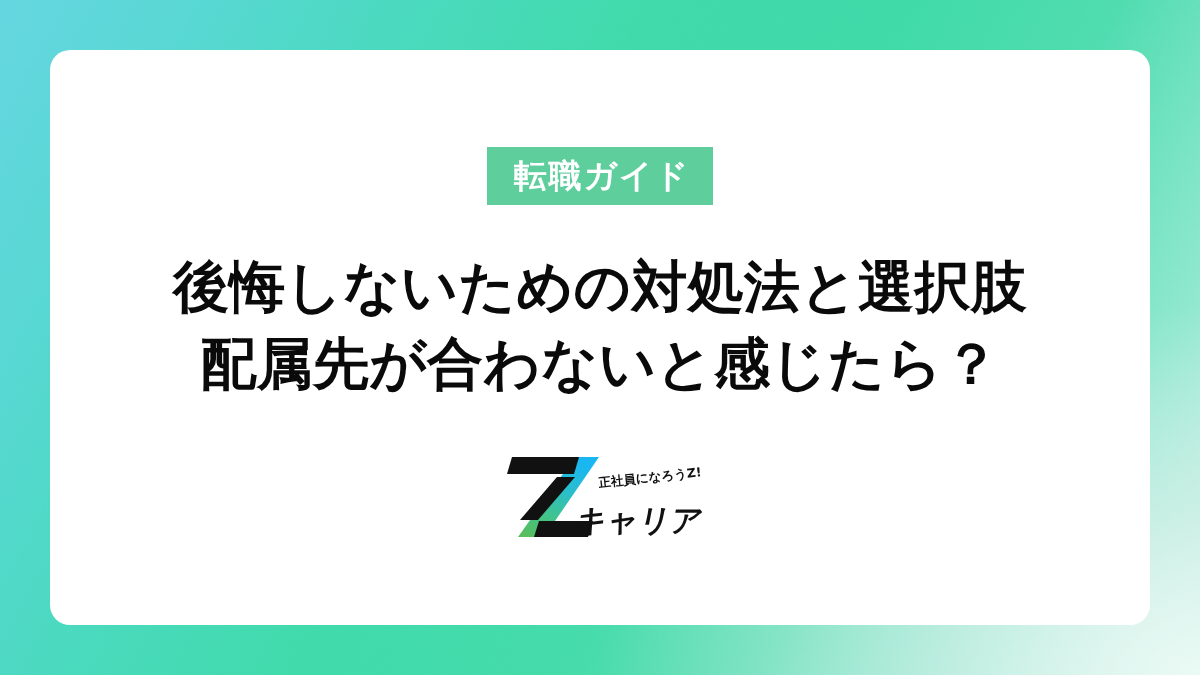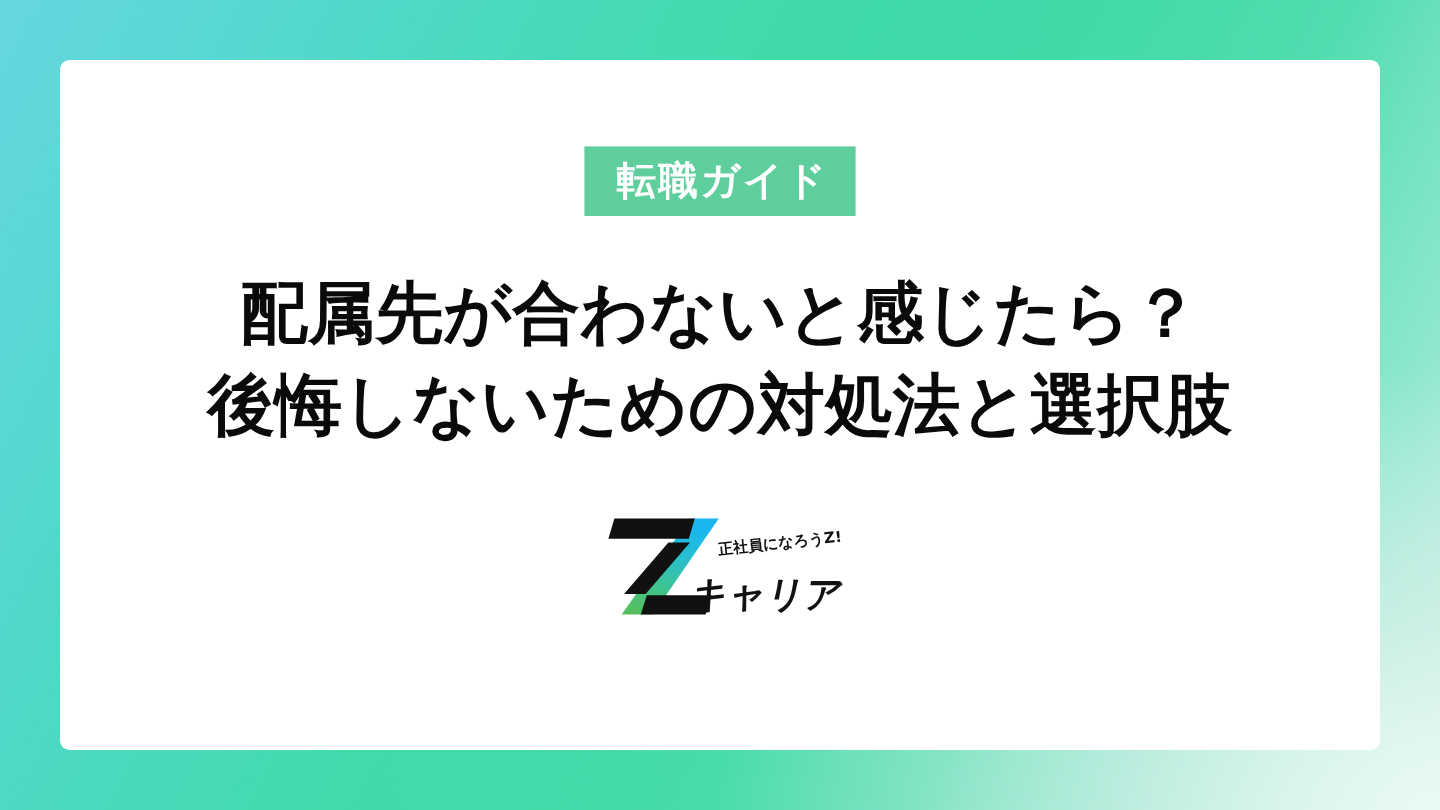--- a/index.html
+++ b/index.html
@@ -41,27 +41,27 @@
     pointer-events: none;
     opacity: 0.5;
     mix-blend-mode: overlay;
   }
 
   .card {
     position: relative;
     width: 1100px;
     height: 575px;
     background: #ffffff;
-    border-radius: 8px;
+    border-radius: 20px;
     display: flex;
     flex-direction: column;
     align-items: center;
     justify-content: flex-start;
     box-sizing: border-box;
-    padding-top: 72px;
+    padding-top: 97px;
   }
 
   .category-badge {
     display: inline-block;
     background: #5FCE9D;
     color: #ffffff;
     font-size: 33px;
     font-weight: 700;
     line-height: 1;
     letter-spacing: 0.055em;
@@ -109,22 +109,22 @@
       <feColorMatrix type="saturate" values="0"></feColorMatrix>
     </filter>
     <rect width="1200" height="675" filter="url(#grain)" opacity="0.18"></rect>
   </svg>
 
   <div class="card">
 
     <div class="category-badge">転職ガイド</div>
 
     <div class="title-block">
+      <span class="title-line">後悔しないための対処法と選択肢</span>
       <span class="title-line">配属先が合わないと感じたら？</span>
-      <span class="title-line">後悔しないための対処法と選択肢</span>
     </div>
 
     <div class="logo-wrap">
       <svg class="logo-svg" viewBox="0 0 210 86" xmlns="http://www.w3.org/2000/svg">
         <defs>
           <linearGradient id="zgrad" x1="0.62" y1="0" x2="0.18" y2="1">
             <stop offset="0%" stop-color="#19B6F2"></stop>
             <stop offset="38%" stop-color="#2BBFC9"></stop>
             <stop offset="70%" stop-color="#41C38C"></stop>
             <stop offset="100%" stop-color="#56BE5F"></stop>

